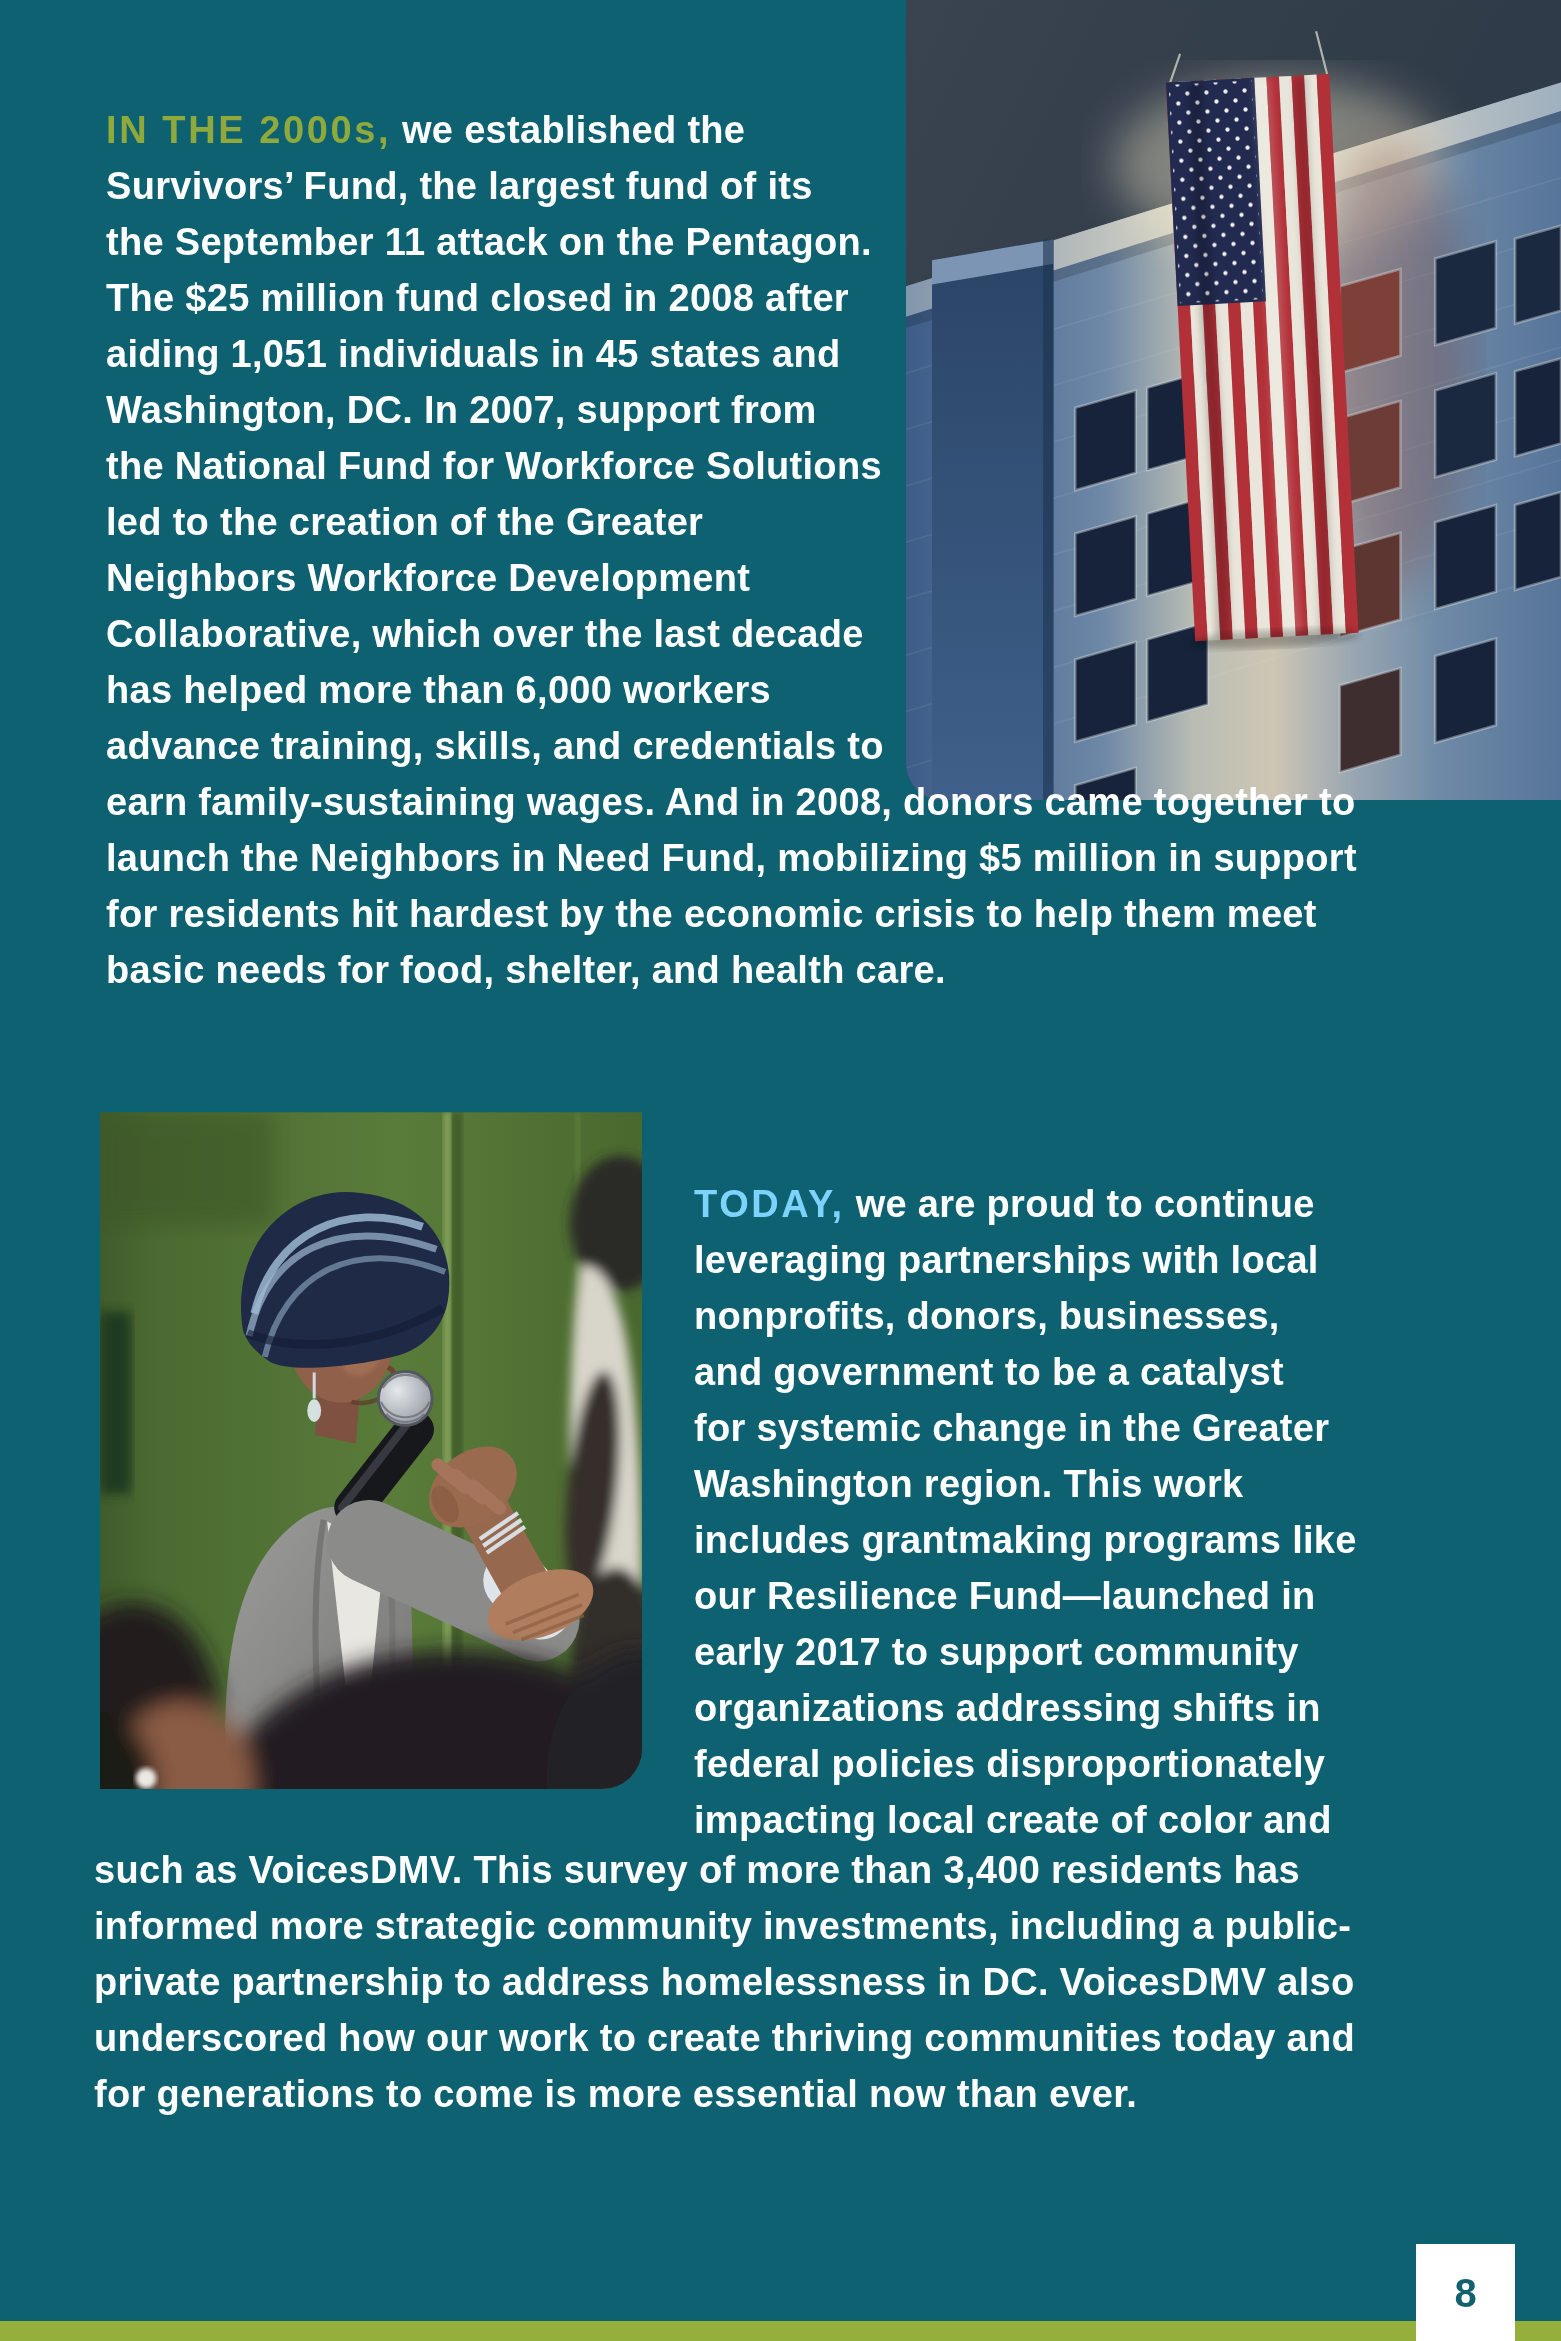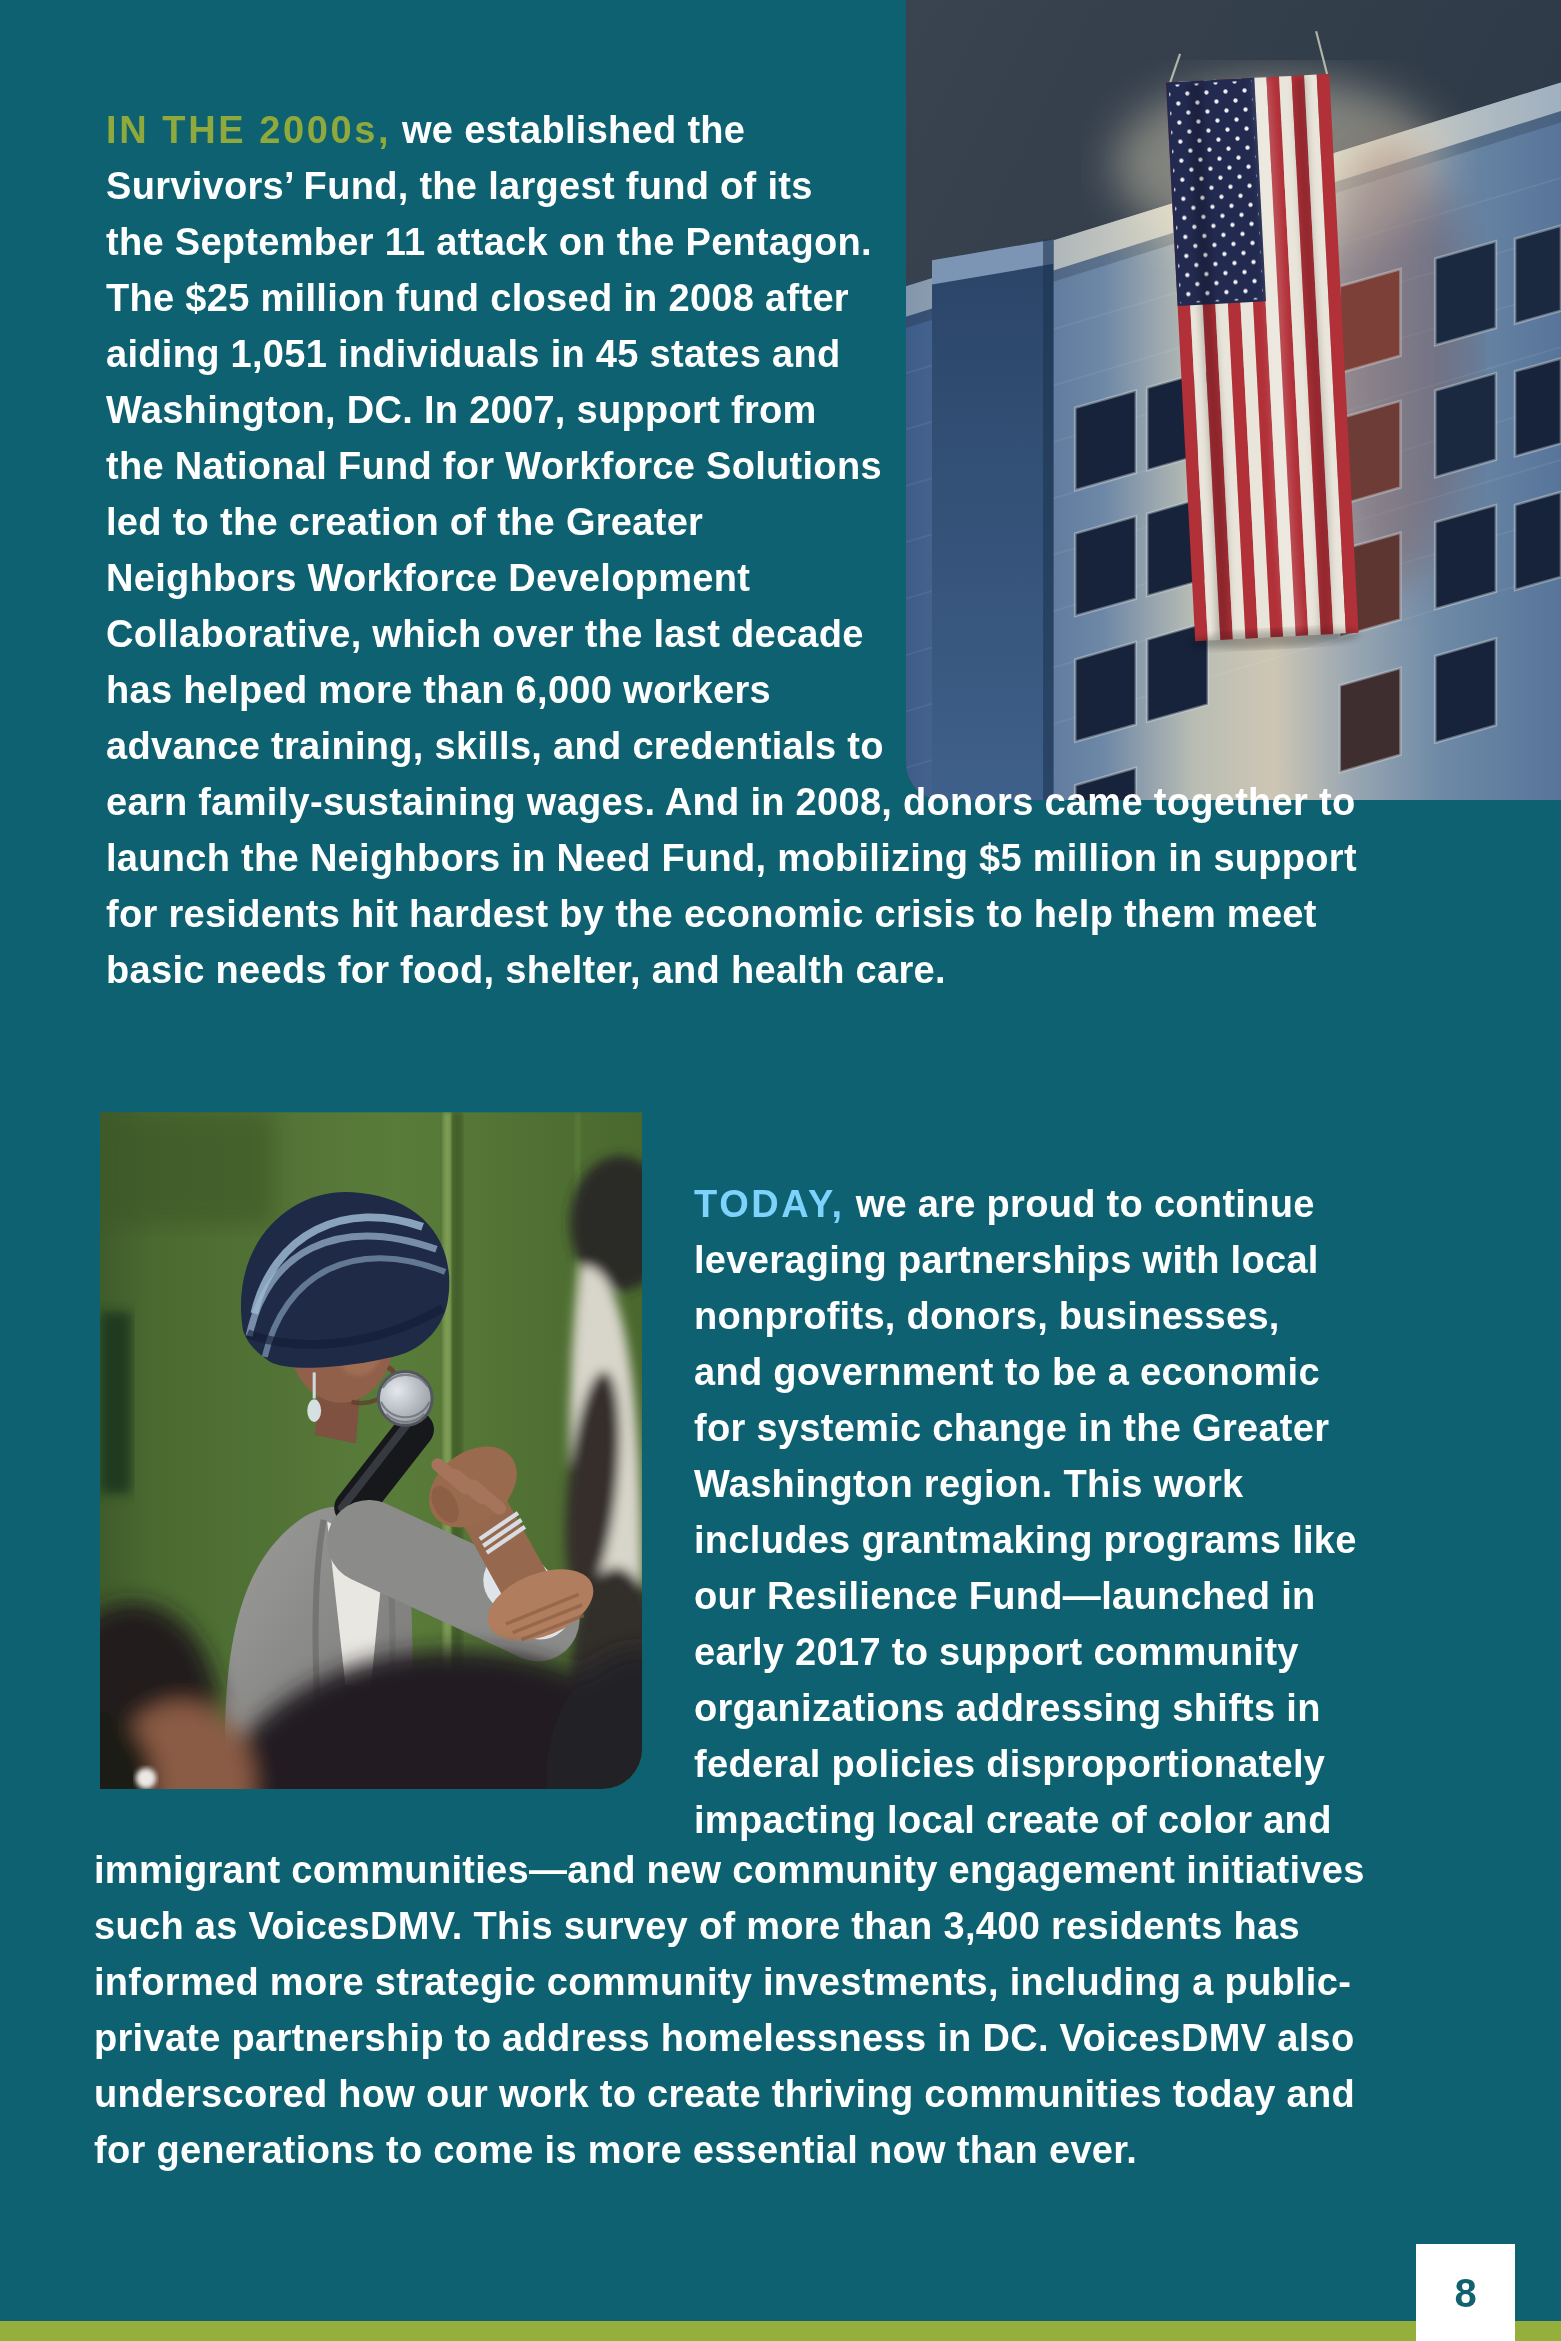--- a/index.html
+++ b/index.html
@@ -304,35 +304,34 @@
       </g>
       <circle cx="53" cy="768" r="12" fill="#ece8e4" filter="url(#wb3)"></circle>
     </svg>
   </div>
 
   <section class="para" id="today-narrow">
     <div class="line"><span class="accent" style="color: #7dd3fc;">TODAY,</span> <span>we are proud to continue</span></div>
     <div>
         <div class="line">leveraging partnerships with local</div>
         <div class="line">nonprofits, donors, businesses,</div>
-        <div class="line">and government to be a economic</div>
+        <div class="line">and government to be a catalyst</div>
         <div class="line">for systemic change in the Greater</div>
         <div class="line">Washington region. This work</div>
         <div class="line">includes grantmaking programs like</div>
         <div class="line">our Resilience Fund—launched in</div>
         <div class="line">early 2017 to support community</div>
         <div class="line">organizations addressing shifts in</div>
         <div class="line">federal policies disproportionately</div>
         <div class="line">impacting local create of color and</div>
       </div>
   </section>
 
   <section class="para" id="today-wide">
     <div>
-        <div class="line">immigrant communities—and new community engagement initiatives</div>
         <div class="line">such as VoicesDMV. This survey of more than 3,400 residents has</div>
         <div class="line">informed more strategic community investments, including a public-</div>
         <div class="line">private partnership to address homelessness in DC. VoicesDMV also</div>
         <div class="line">underscored how our work to create thriving communities today and</div>
         <div class="line">for generations to come is more essential now than ever.</div>
       </div>
   </section>
 
   <div id="footer-bar" style="background: rgb(148, 175, 59);"></div>
   <div id="page-number-box">

